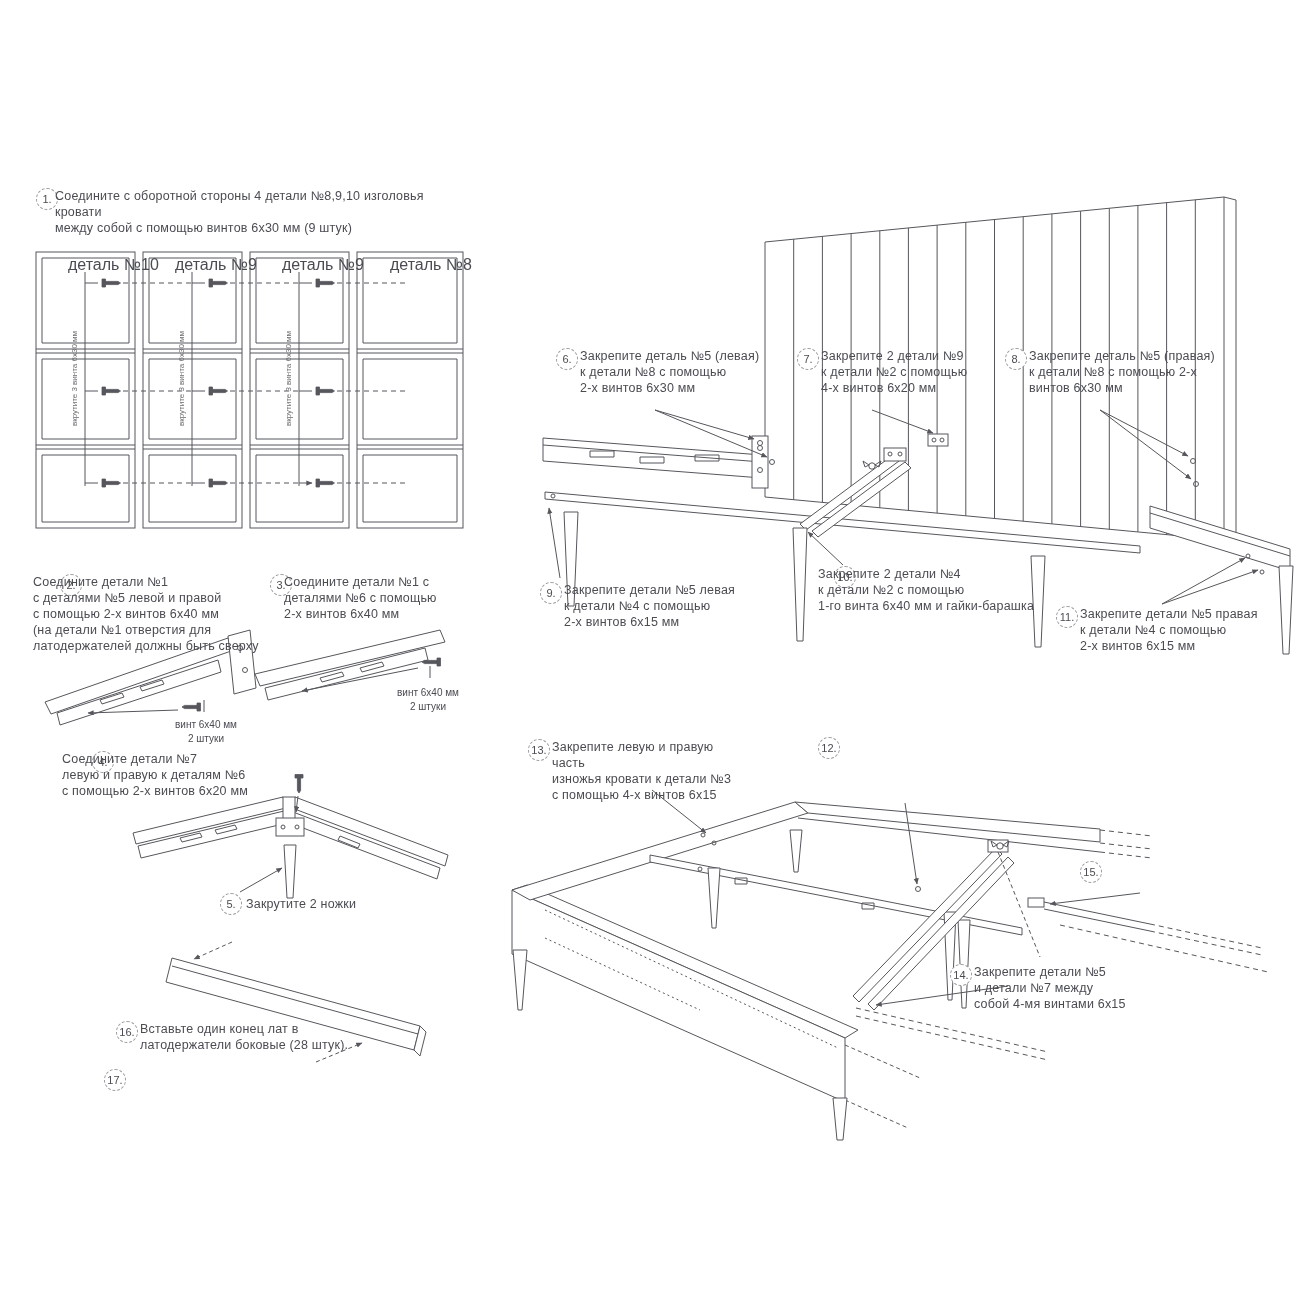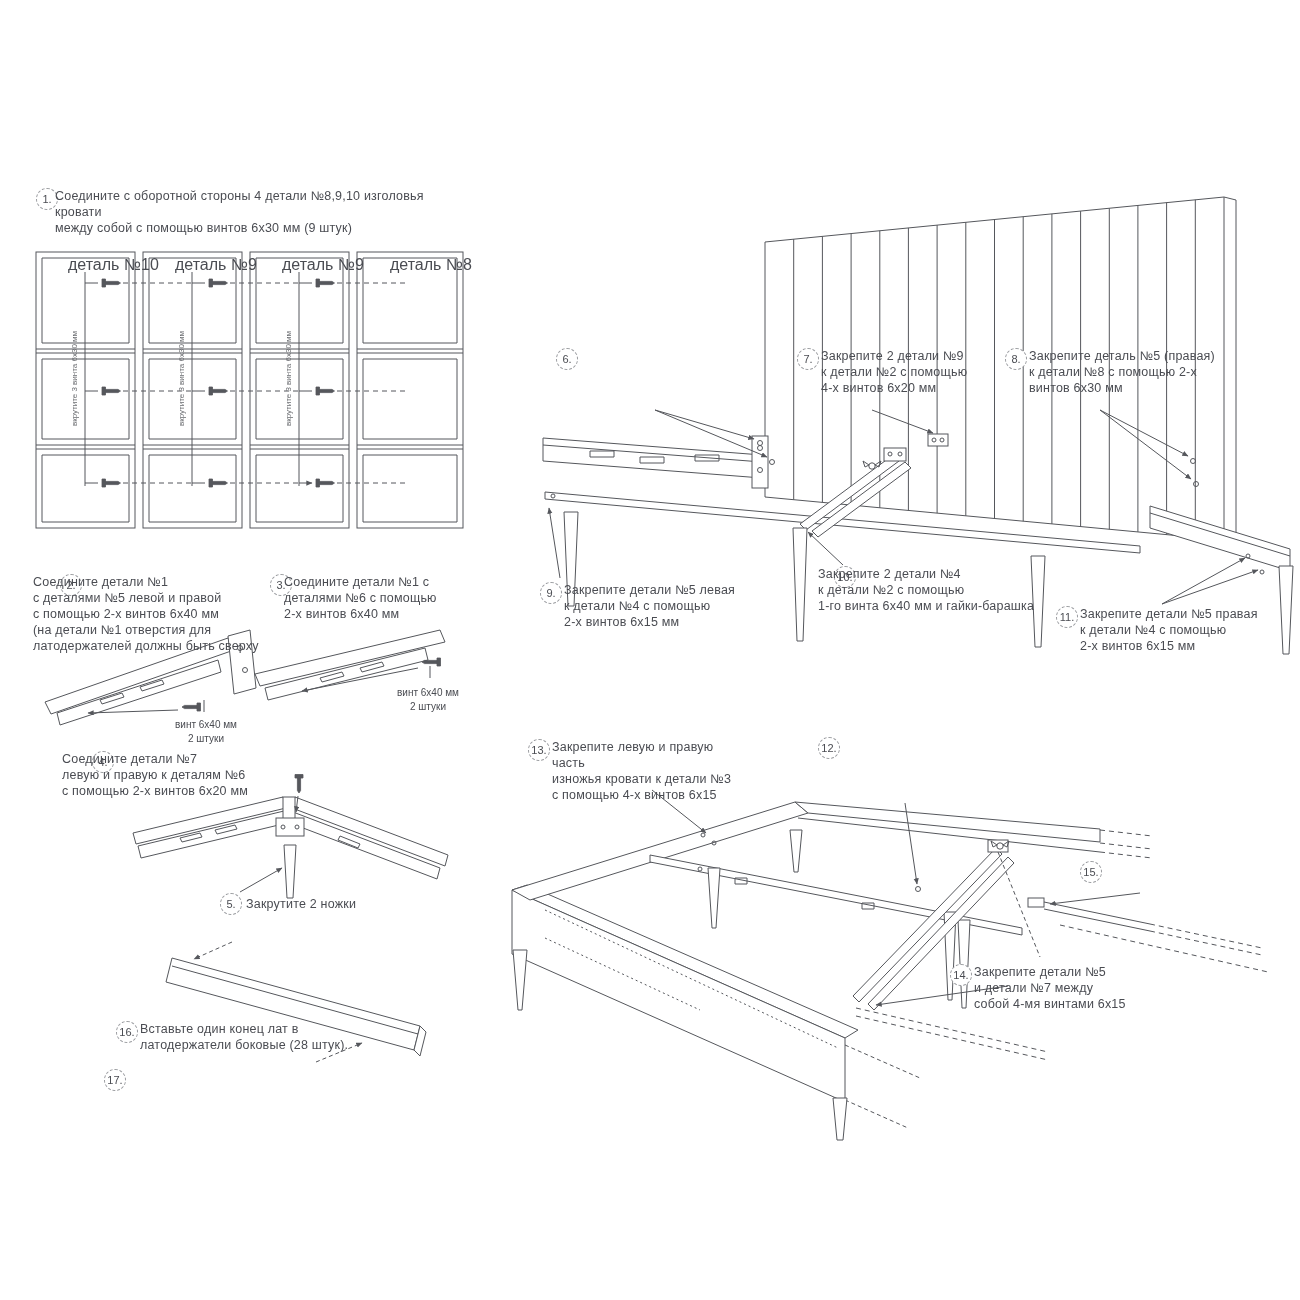--- a/index.html
+++ b/index.html
@@ -268,20 +268,23 @@
 с помощью 2-х винтов 6х20 мм</div>
 <span class="badge" style="left:220px;top:893px">5.</span>
 <div class="t" style="left:246px;top:896px;width:130px">Закрутите 2 ножки</div>
 
 <div class="slabel" style="left:150px;top:718px;width:112px">винт 6х40 мм
 2 штуки</div>
 <div class="slabel" style="left:372px;top:686px;width:112px">винт 6х40 мм
 2 штуки</div>
 
 <span class="badge" style="left:556px;top:348px">6.</span>
+<div class="t center" style="left:580px;top:348px;width:182px">Закрепите деталь №5 (левая)
+к детали №8 с помощью
+2-х винтов 6х30 мм</div>
 <span class="badge" style="left:797px;top:348px">7.</span>
 <div class="t center" style="left:821px;top:348px;width:152px">Закрепите 2 детали №9
 к детали №2 с помощью
 4-х винтов 6х20 мм</div>
 <span class="badge" style="left:1005px;top:348px">8.</span>
 <div class="t center" style="left:1029px;top:348px;width:196px">Закрепите деталь №5 (правая)
 к детали №8 с помощью 2-х
 винтов 6х30 мм</div>
 
 <span class="badge" style="left:540px;top:582px">9.</span>

